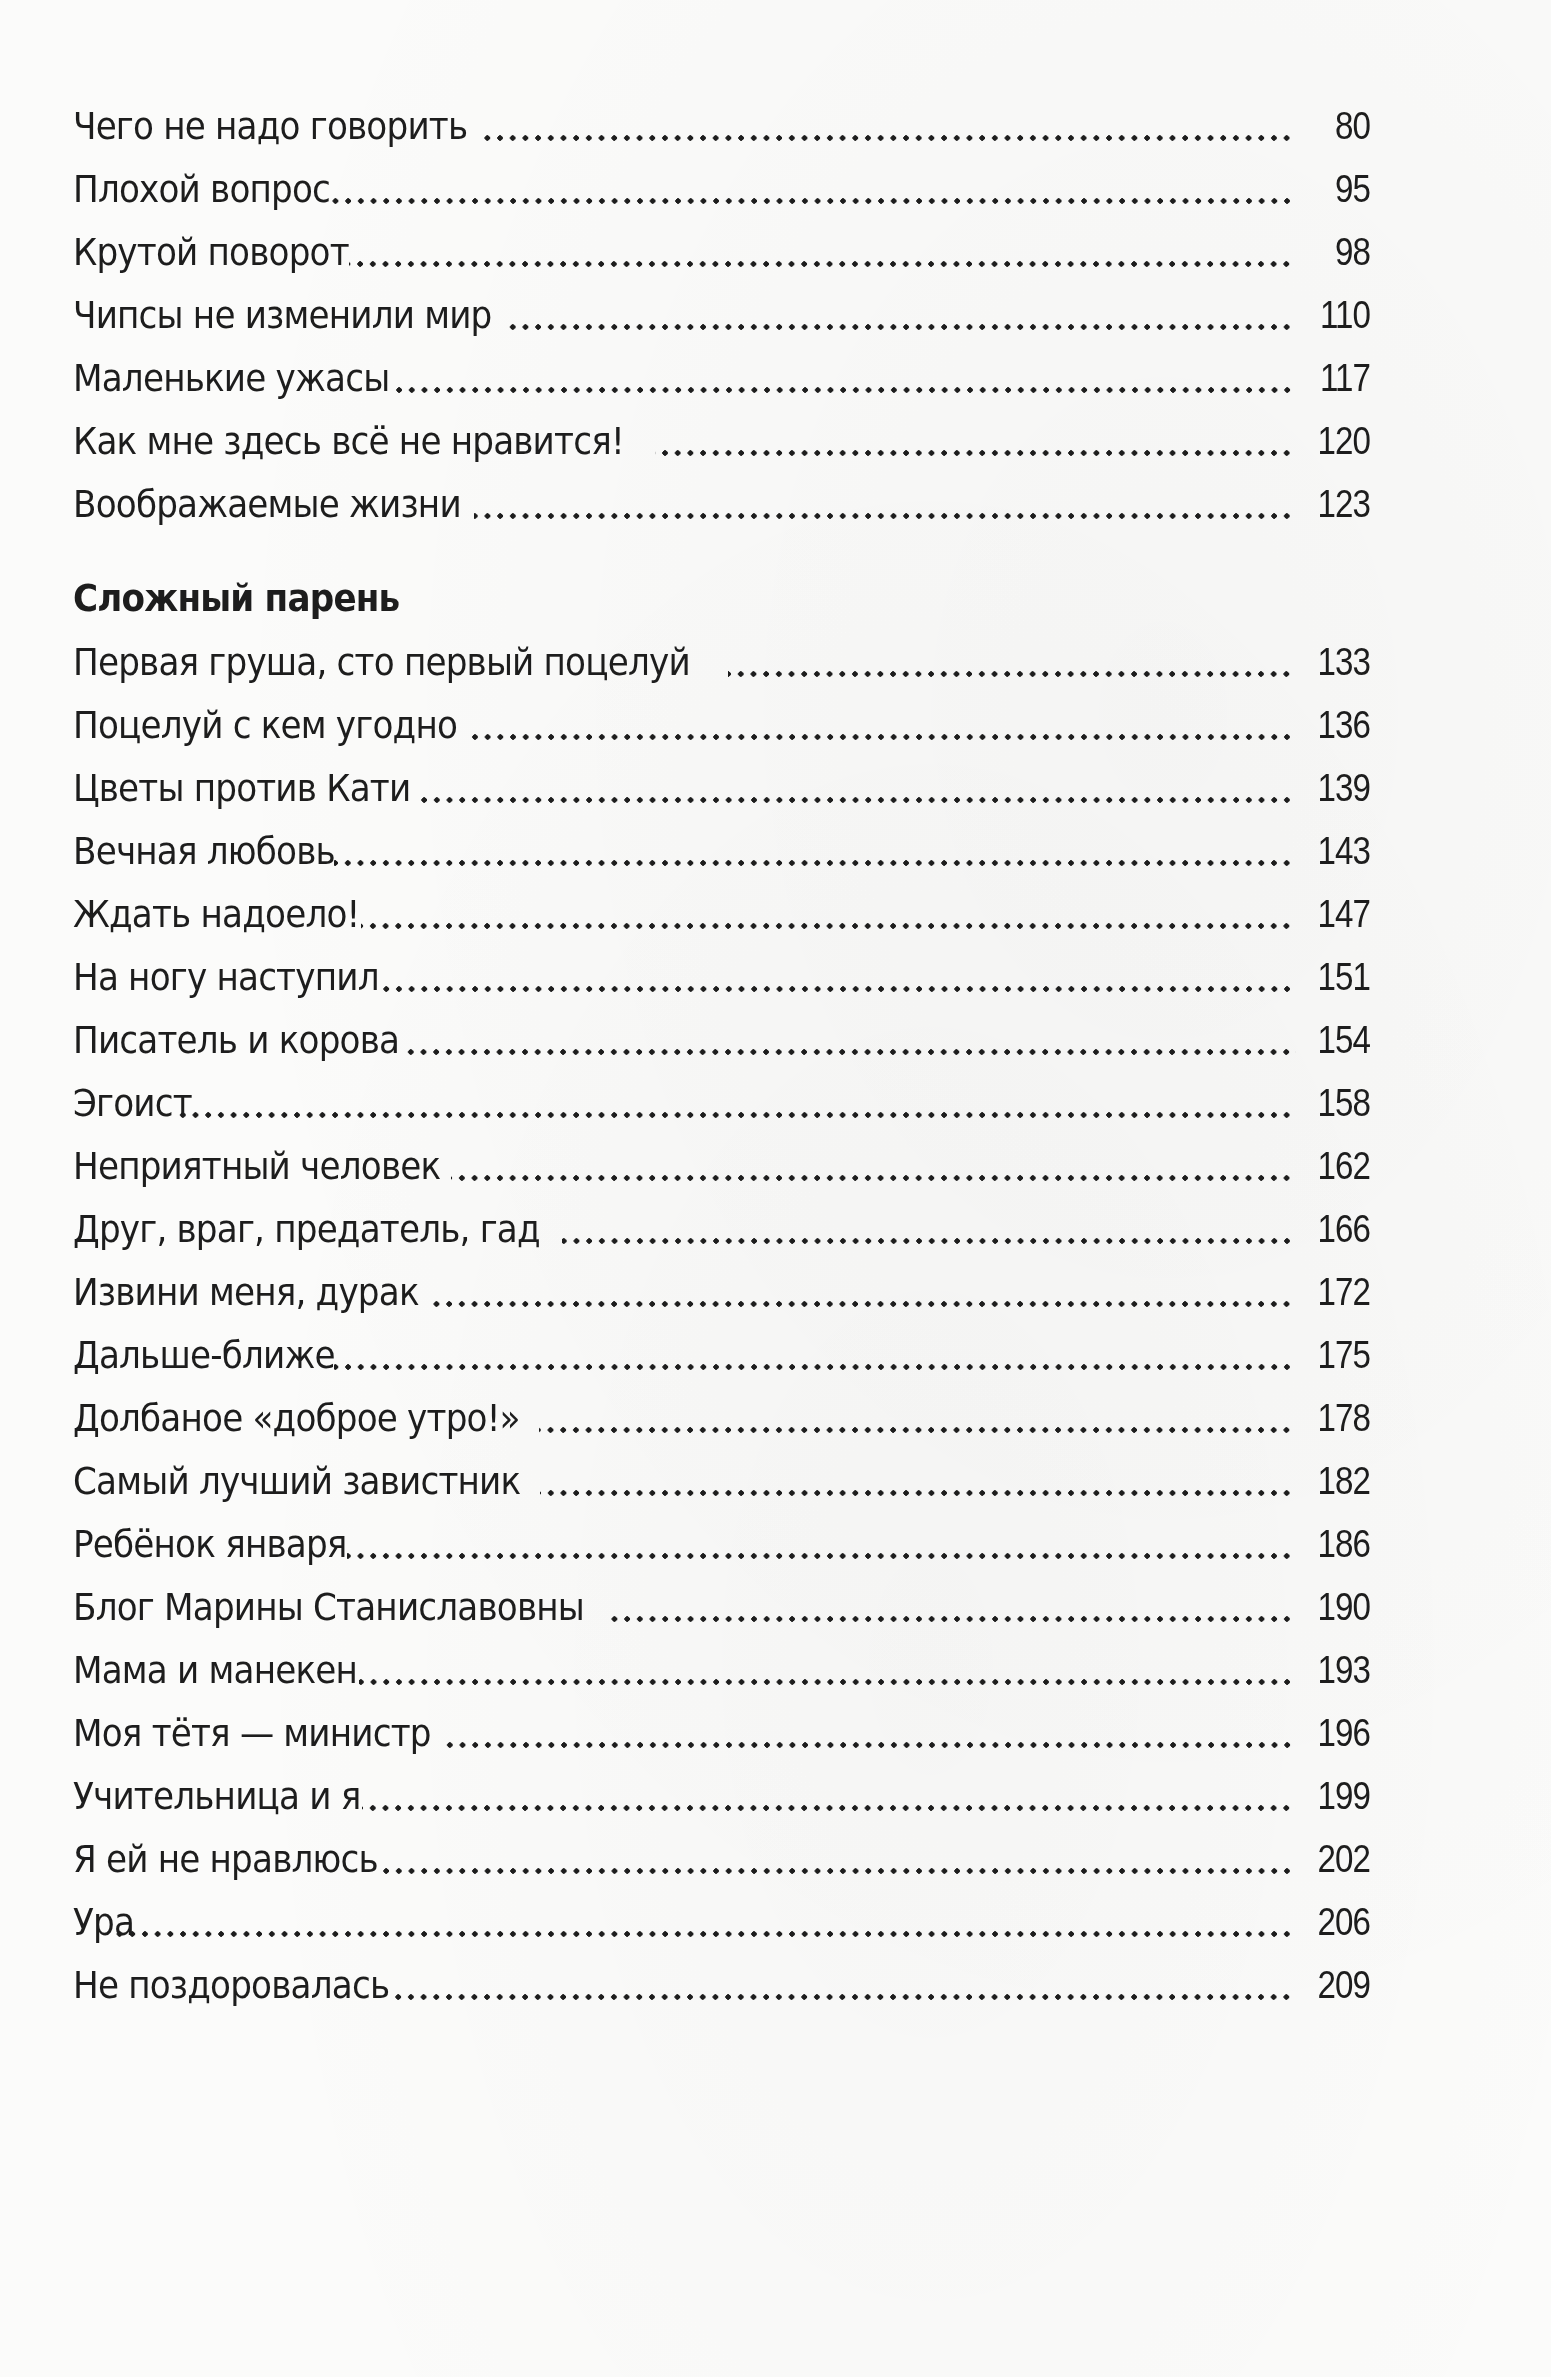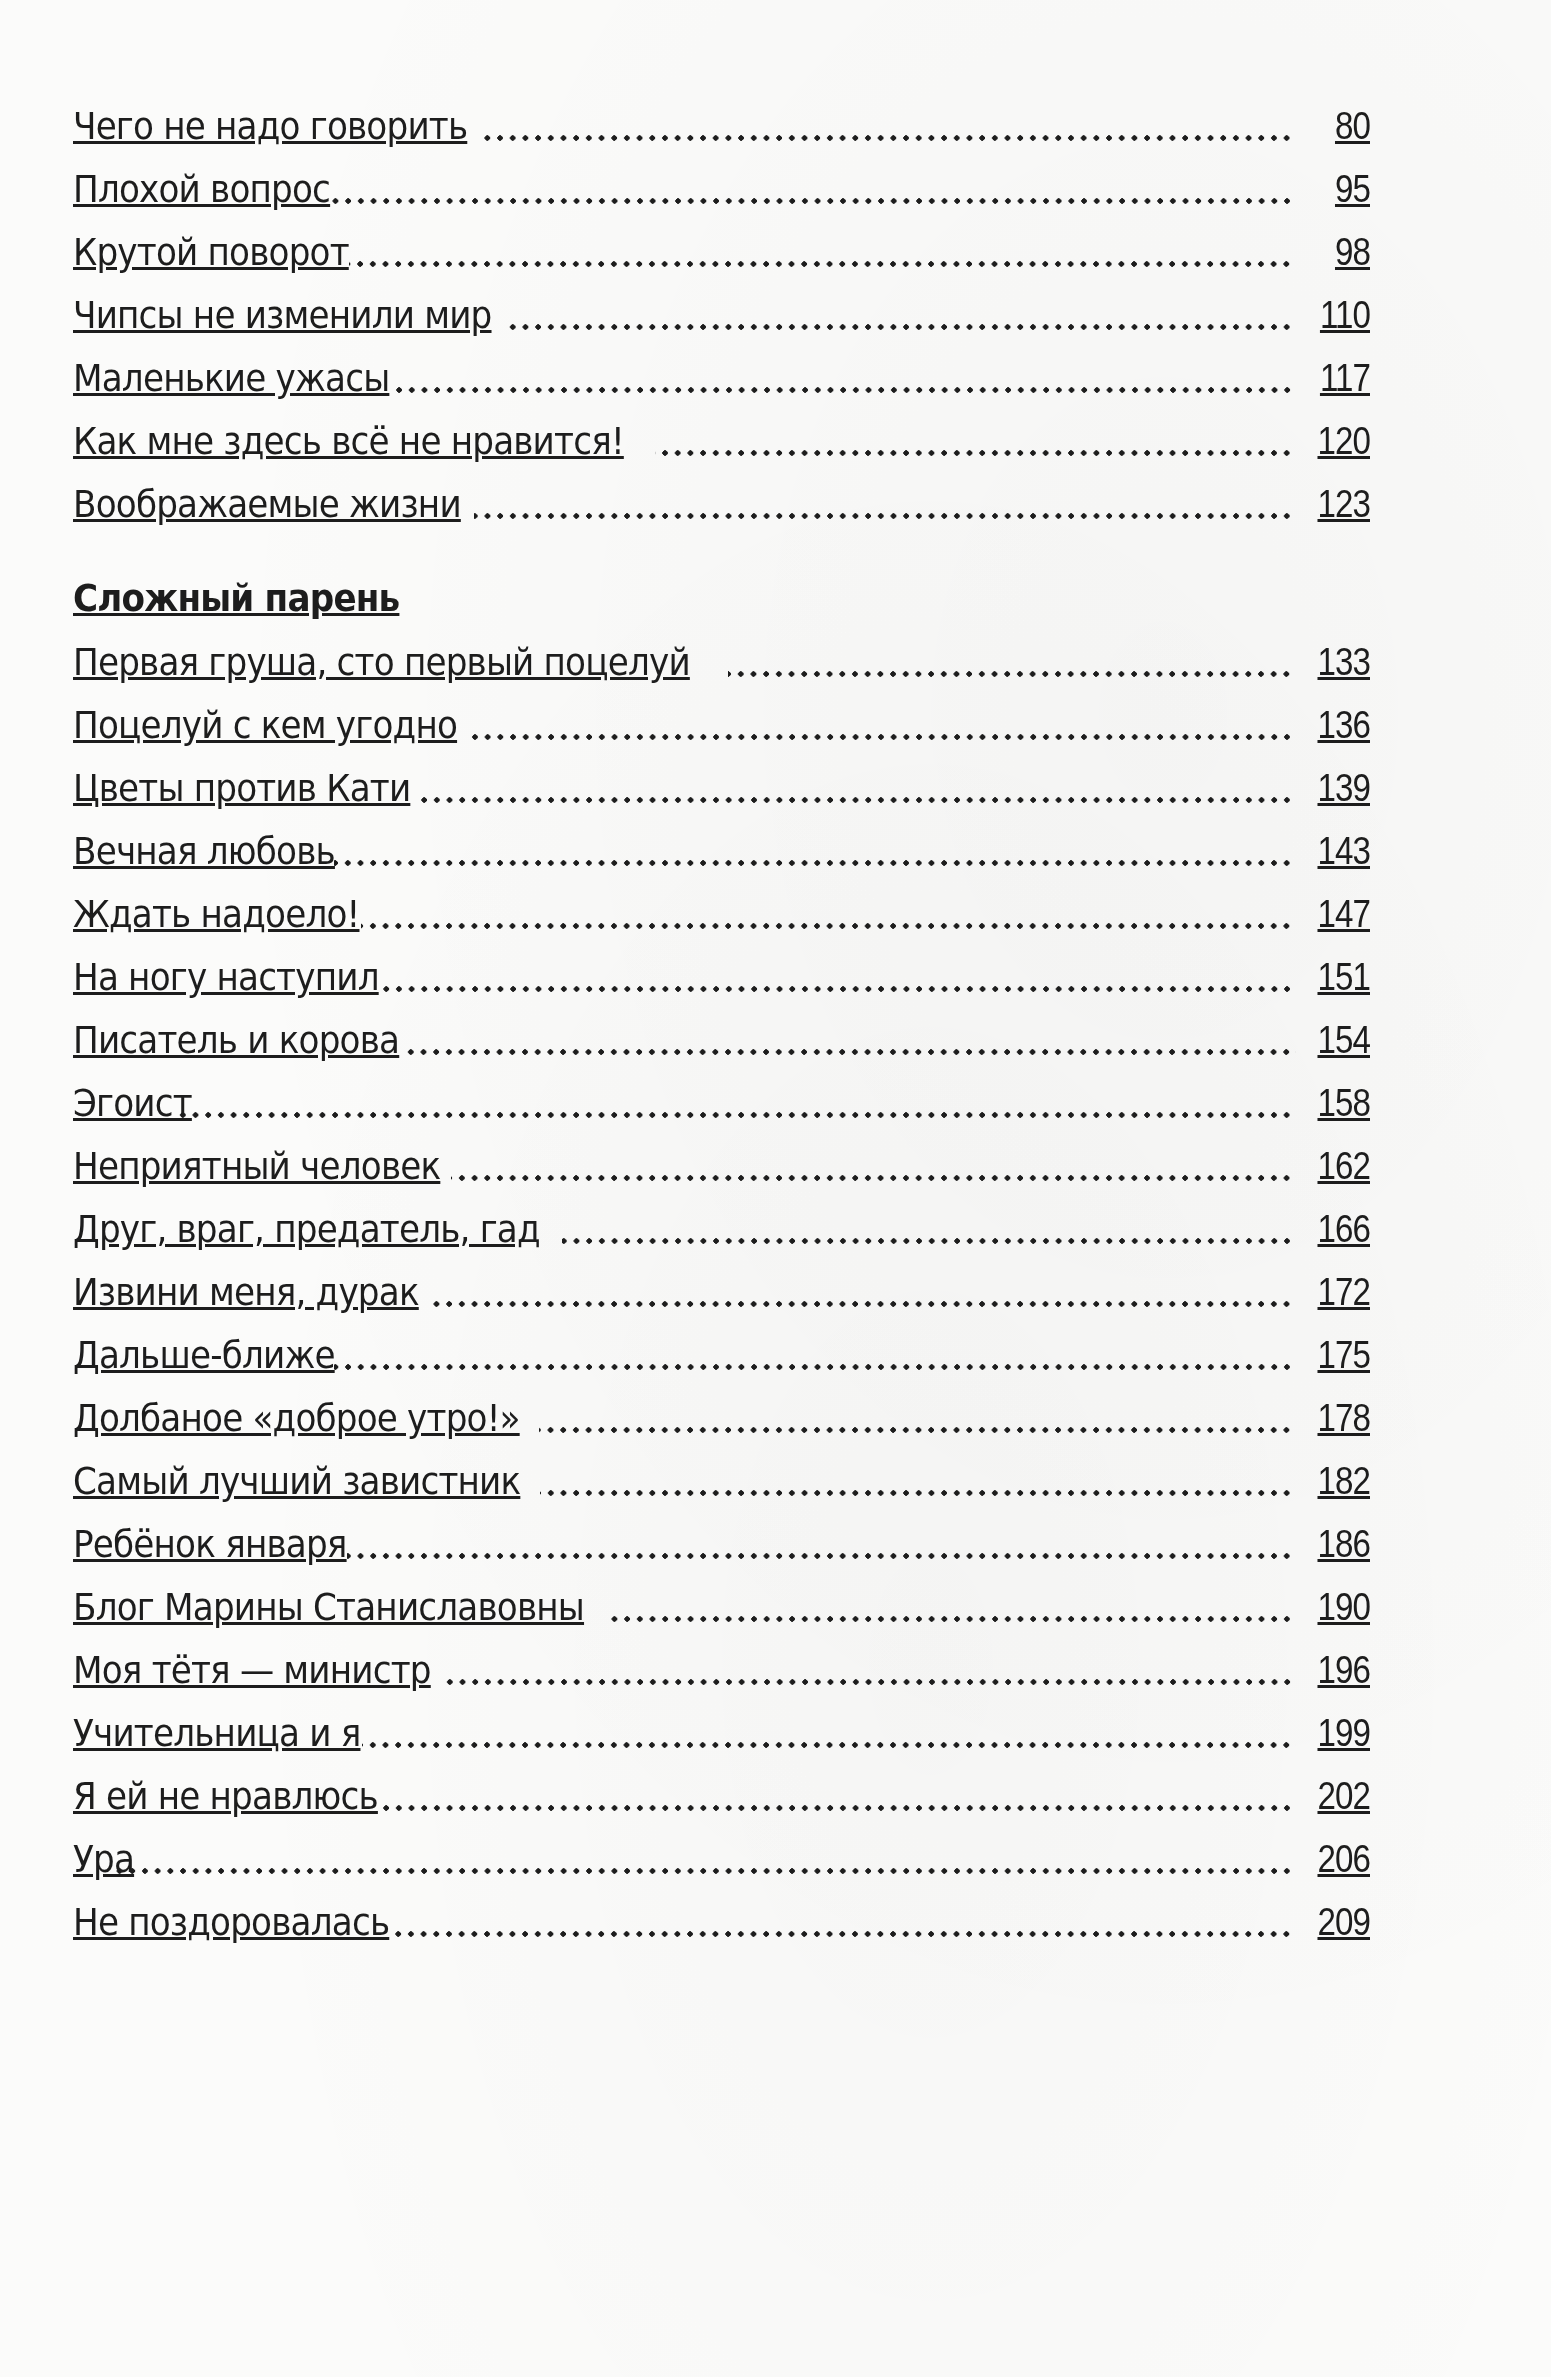--- a/index.html
+++ b/index.html
@@ -24,21 +24,20 @@
     background:
       radial-gradient(ellipse at 75% 30%, rgba(0,0,0,0.025), rgba(0,0,0,0) 60%),
       radial-gradient(ellipse at 60% 70%, rgba(0,0,0,0.02), rgba(0,0,0,0) 55%),
       #fbfbfa;
   }
   .toc {
     position: absolute;
     left: 73px;
     top: 94px;
     width: 1297px;
-    text-decoration: underline;
   }
   .toc-row {
     display: flex;
     align-items: baseline;
     height: 63px;
     font-size: 38px;
     line-height: 63px;
     letter-spacing: -0.9px;
   }
   .toc-title {
@@ -212,20 +211,25 @@
         <span class="toc-title">Ребёнок января</span>
         <span class="toc-leader"></span>
         <span class="toc-page">186</span>
       </div>
       <div class="toc-row">
         <span class="toc-title">Блог Марины Станиславовны</span>
         <span class="toc-leader"></span>
         <span class="toc-page">190</span>
       </div>
       <div class="toc-row">
+        <span class="toc-title">Мама и манекен</span>
+        <span class="toc-leader"></span>
+        <span class="toc-page">193</span>
+      </div>
+      <div class="toc-row">
         <span class="toc-title">Моя тётя — министр</span>
         <span class="toc-leader"></span>
         <span class="toc-page">196</span>
       </div>
       <div class="toc-row">
         <span class="toc-title">Учительница и я</span>
         <span class="toc-leader"></span>
         <span class="toc-page">199</span>
       </div>
       <div class="toc-row">

